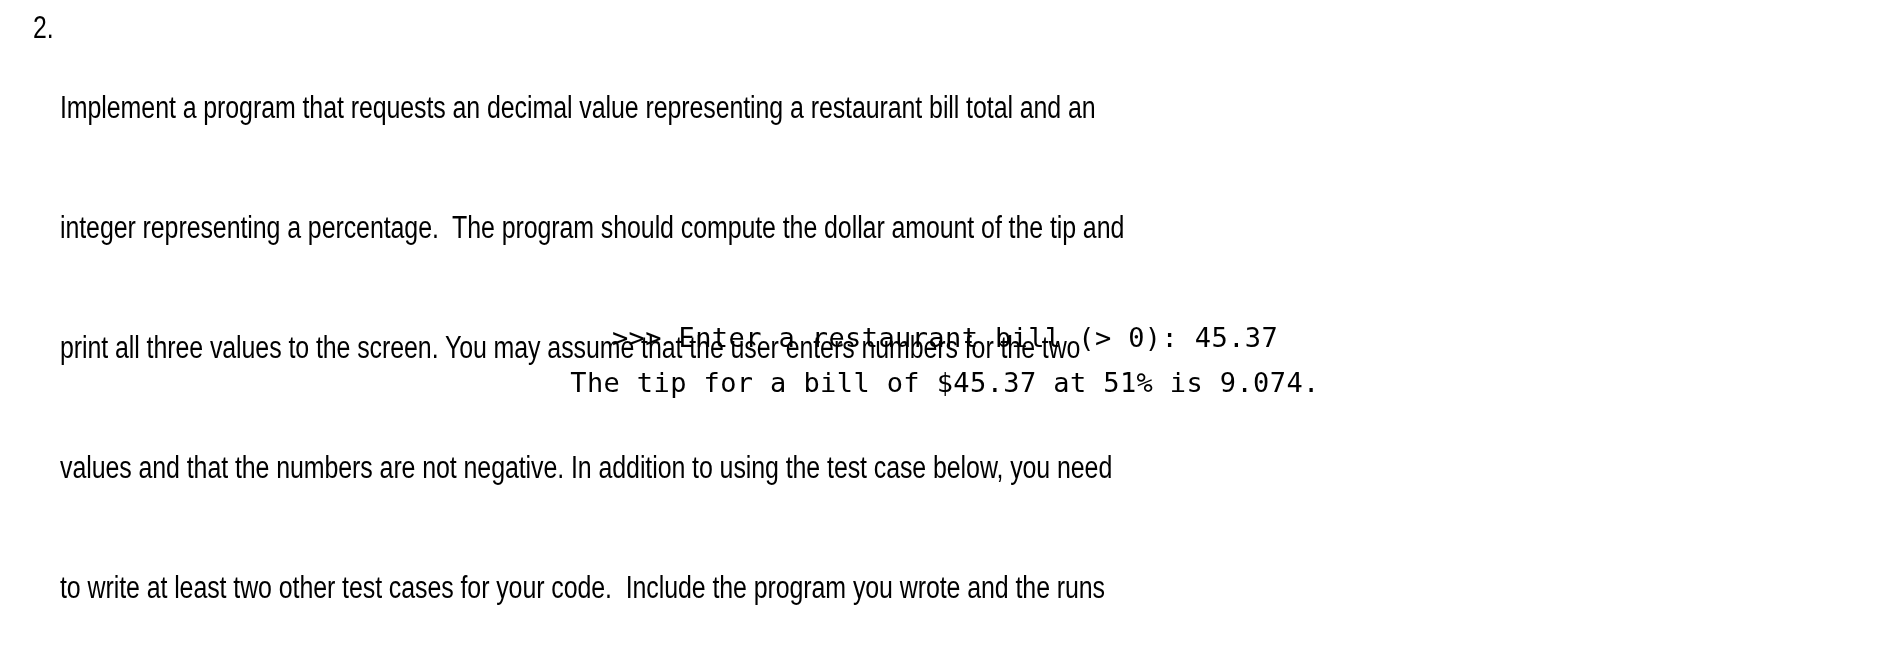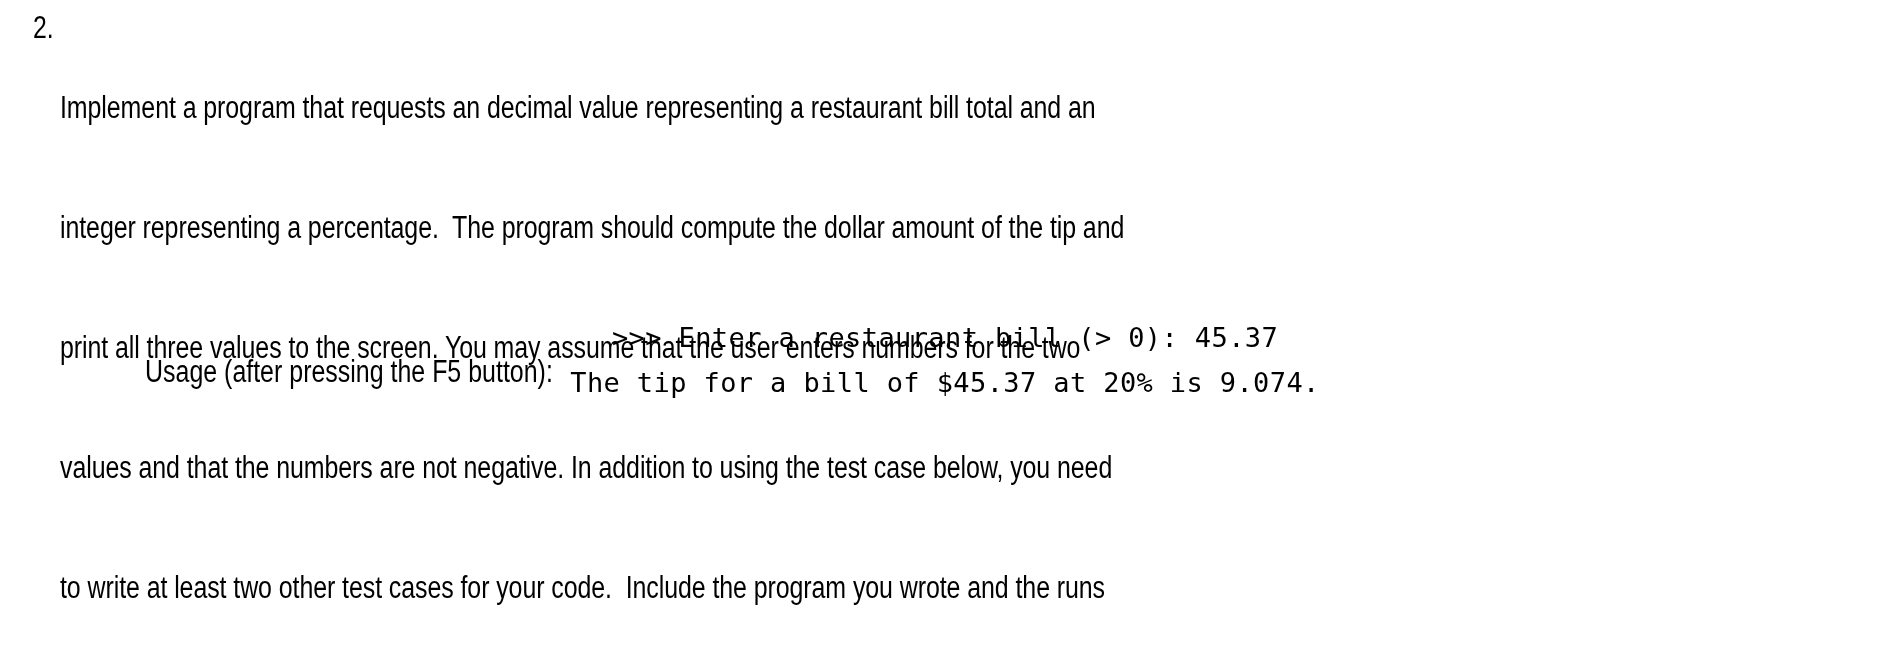--- a/index.html
+++ b/index.html
@@ -122,28 +122,23 @@
         <span class="ln">Implement a program that requests an decimal value representing a restaurant bill total and an</span>
         <span class="ln">integer representing a percentage.  The program should compute the dollar amount of the tip and</span>
         <span class="ln">print all three values to the screen. You may assume that the user enters numbers for the two</span>
         <span class="ln">values and that the numbers are not negative. In addition to using the test case below, you need</span>
         <span class="ln">to write at least two other test cases for your code.  Include the program you wrote and the runs</span>
         
       </div>
     </div>
   </div>
 
-  <div class="usage-block">
-    <div class="usage-label">
-      <span class="ln">Usage (after pressing the F5 button):</span>
-    </div>
-  </div>
 
   <div class="code-block">
     <div class="code-line">&gt;&gt;&gt; Enter a restaurant bill (&gt; 0): 45.37</div>
-    <div class="code-line">The tip for a bill of $45.37 at 20% is 9.074.</div>
+    <div class="code-line">The tip for a bill of $45.37 at 51% is 9.074.</div>
   </div>
 
   <div class="section-heading">
     
   </div>
 
 </div>
 
 </body></html>

